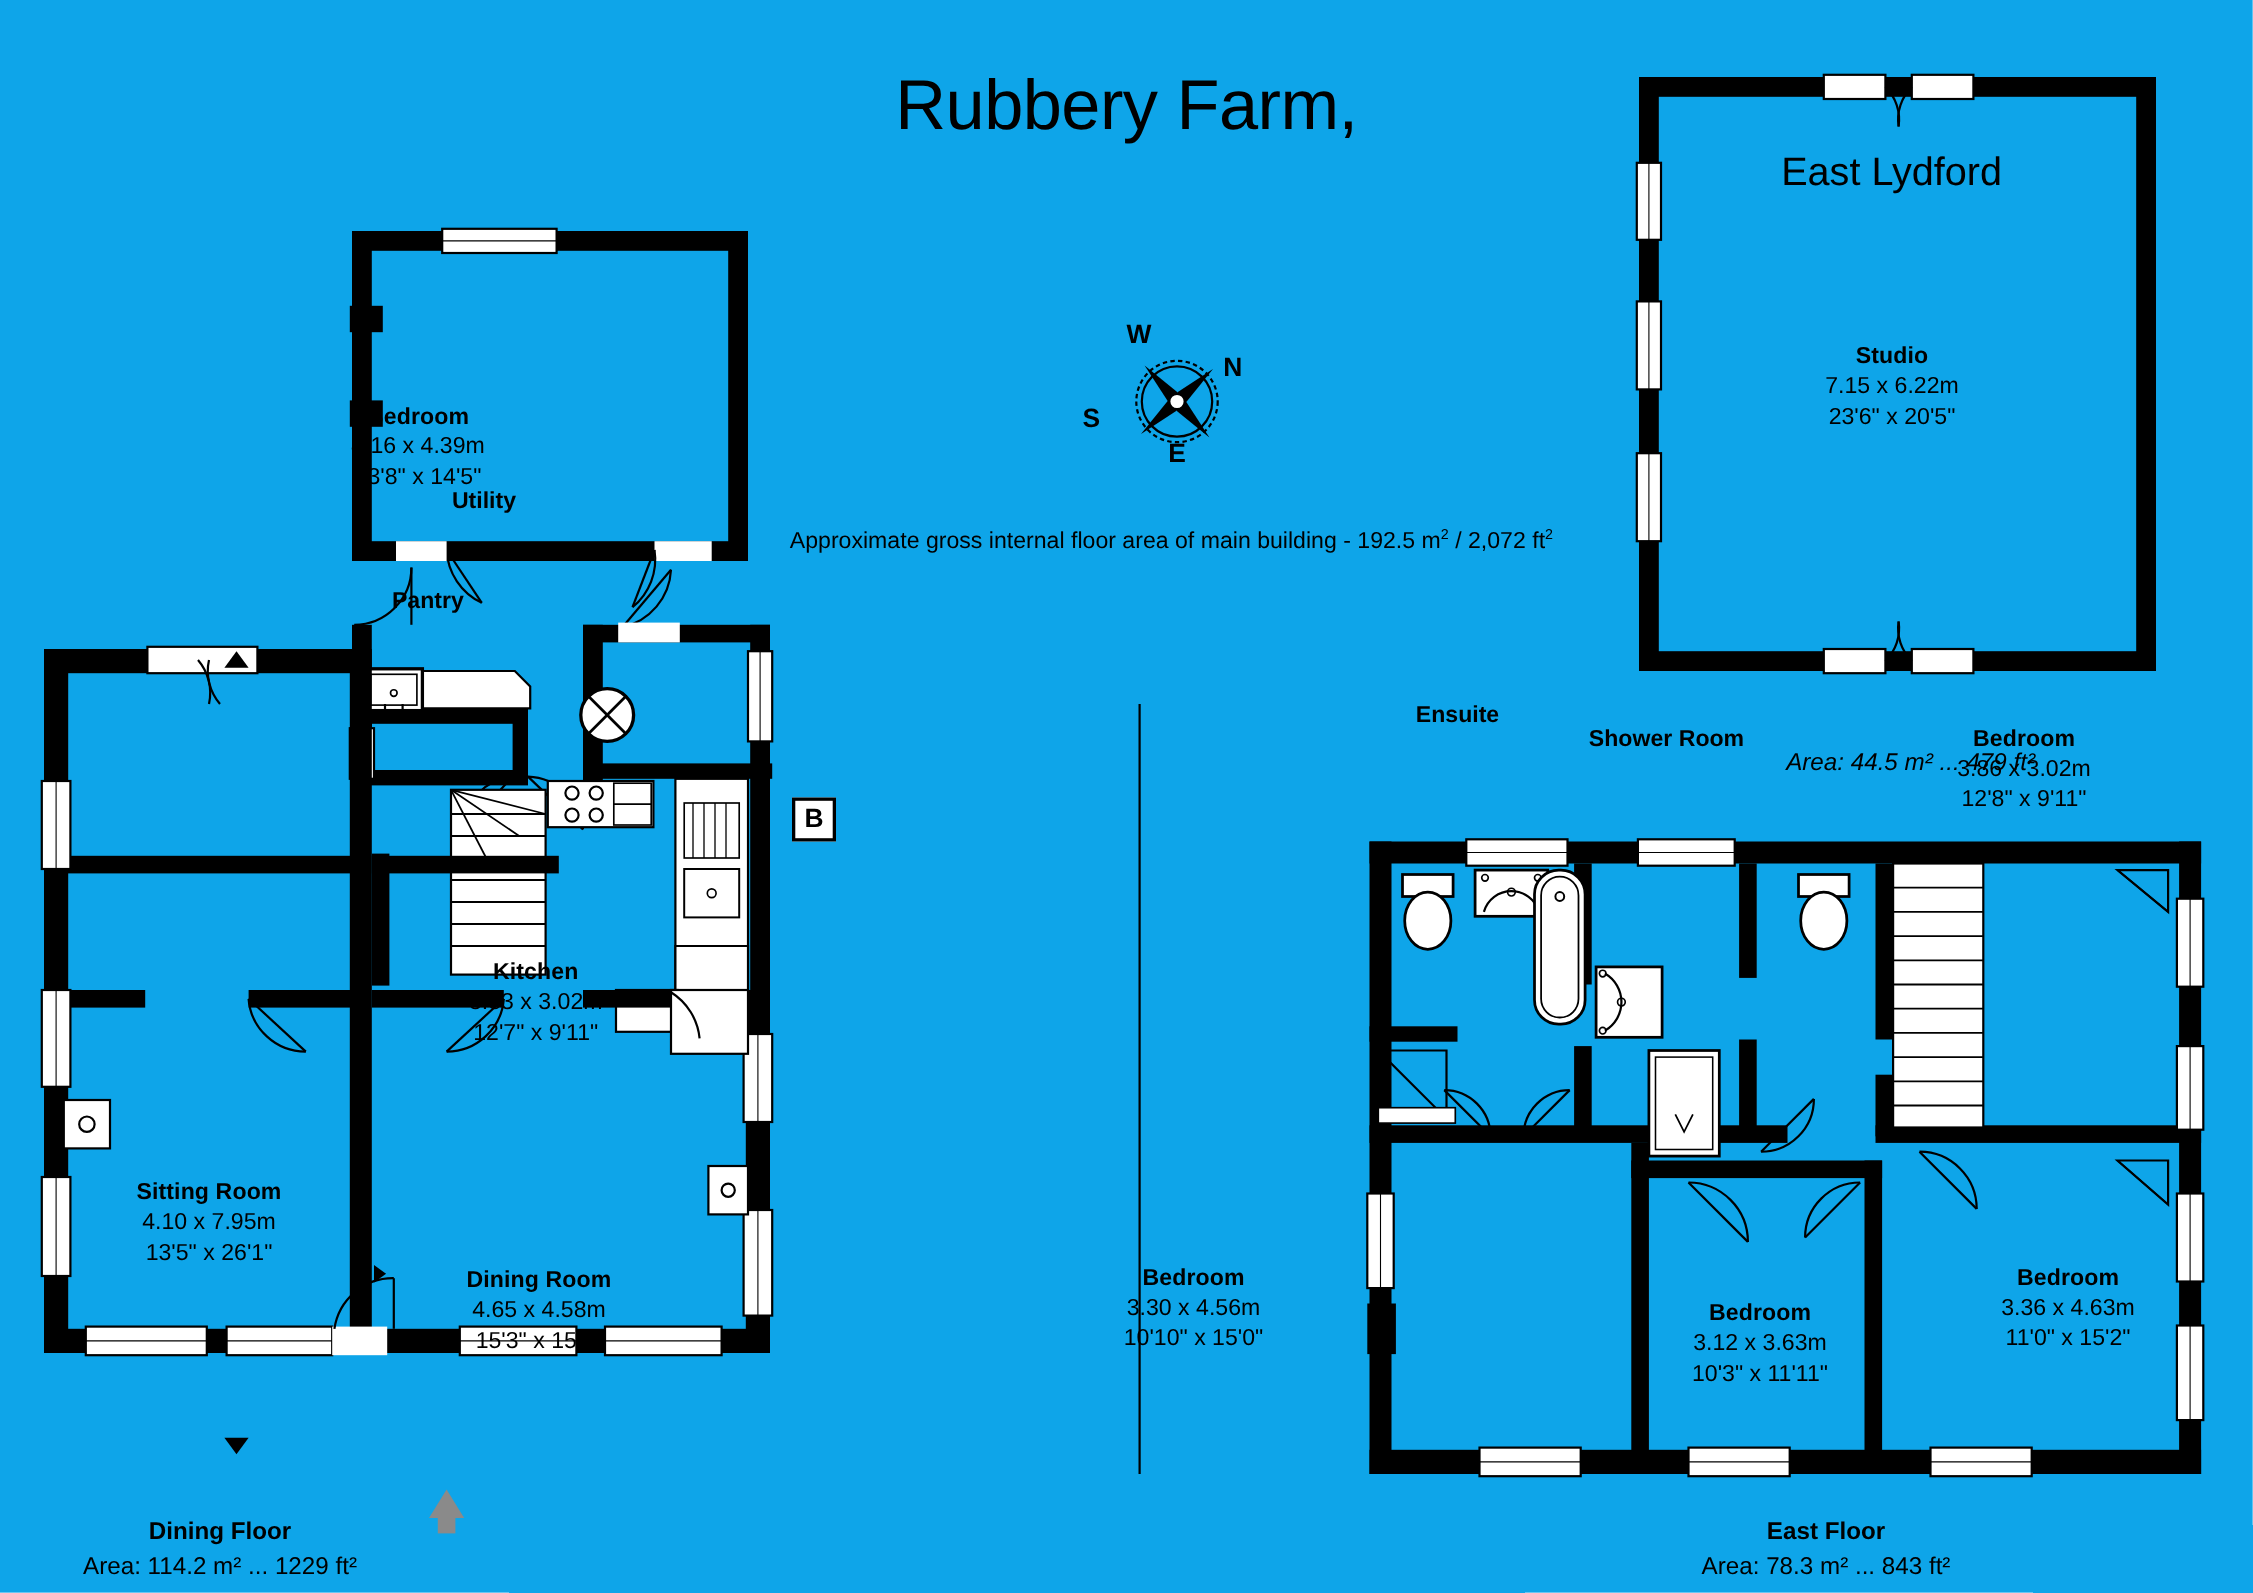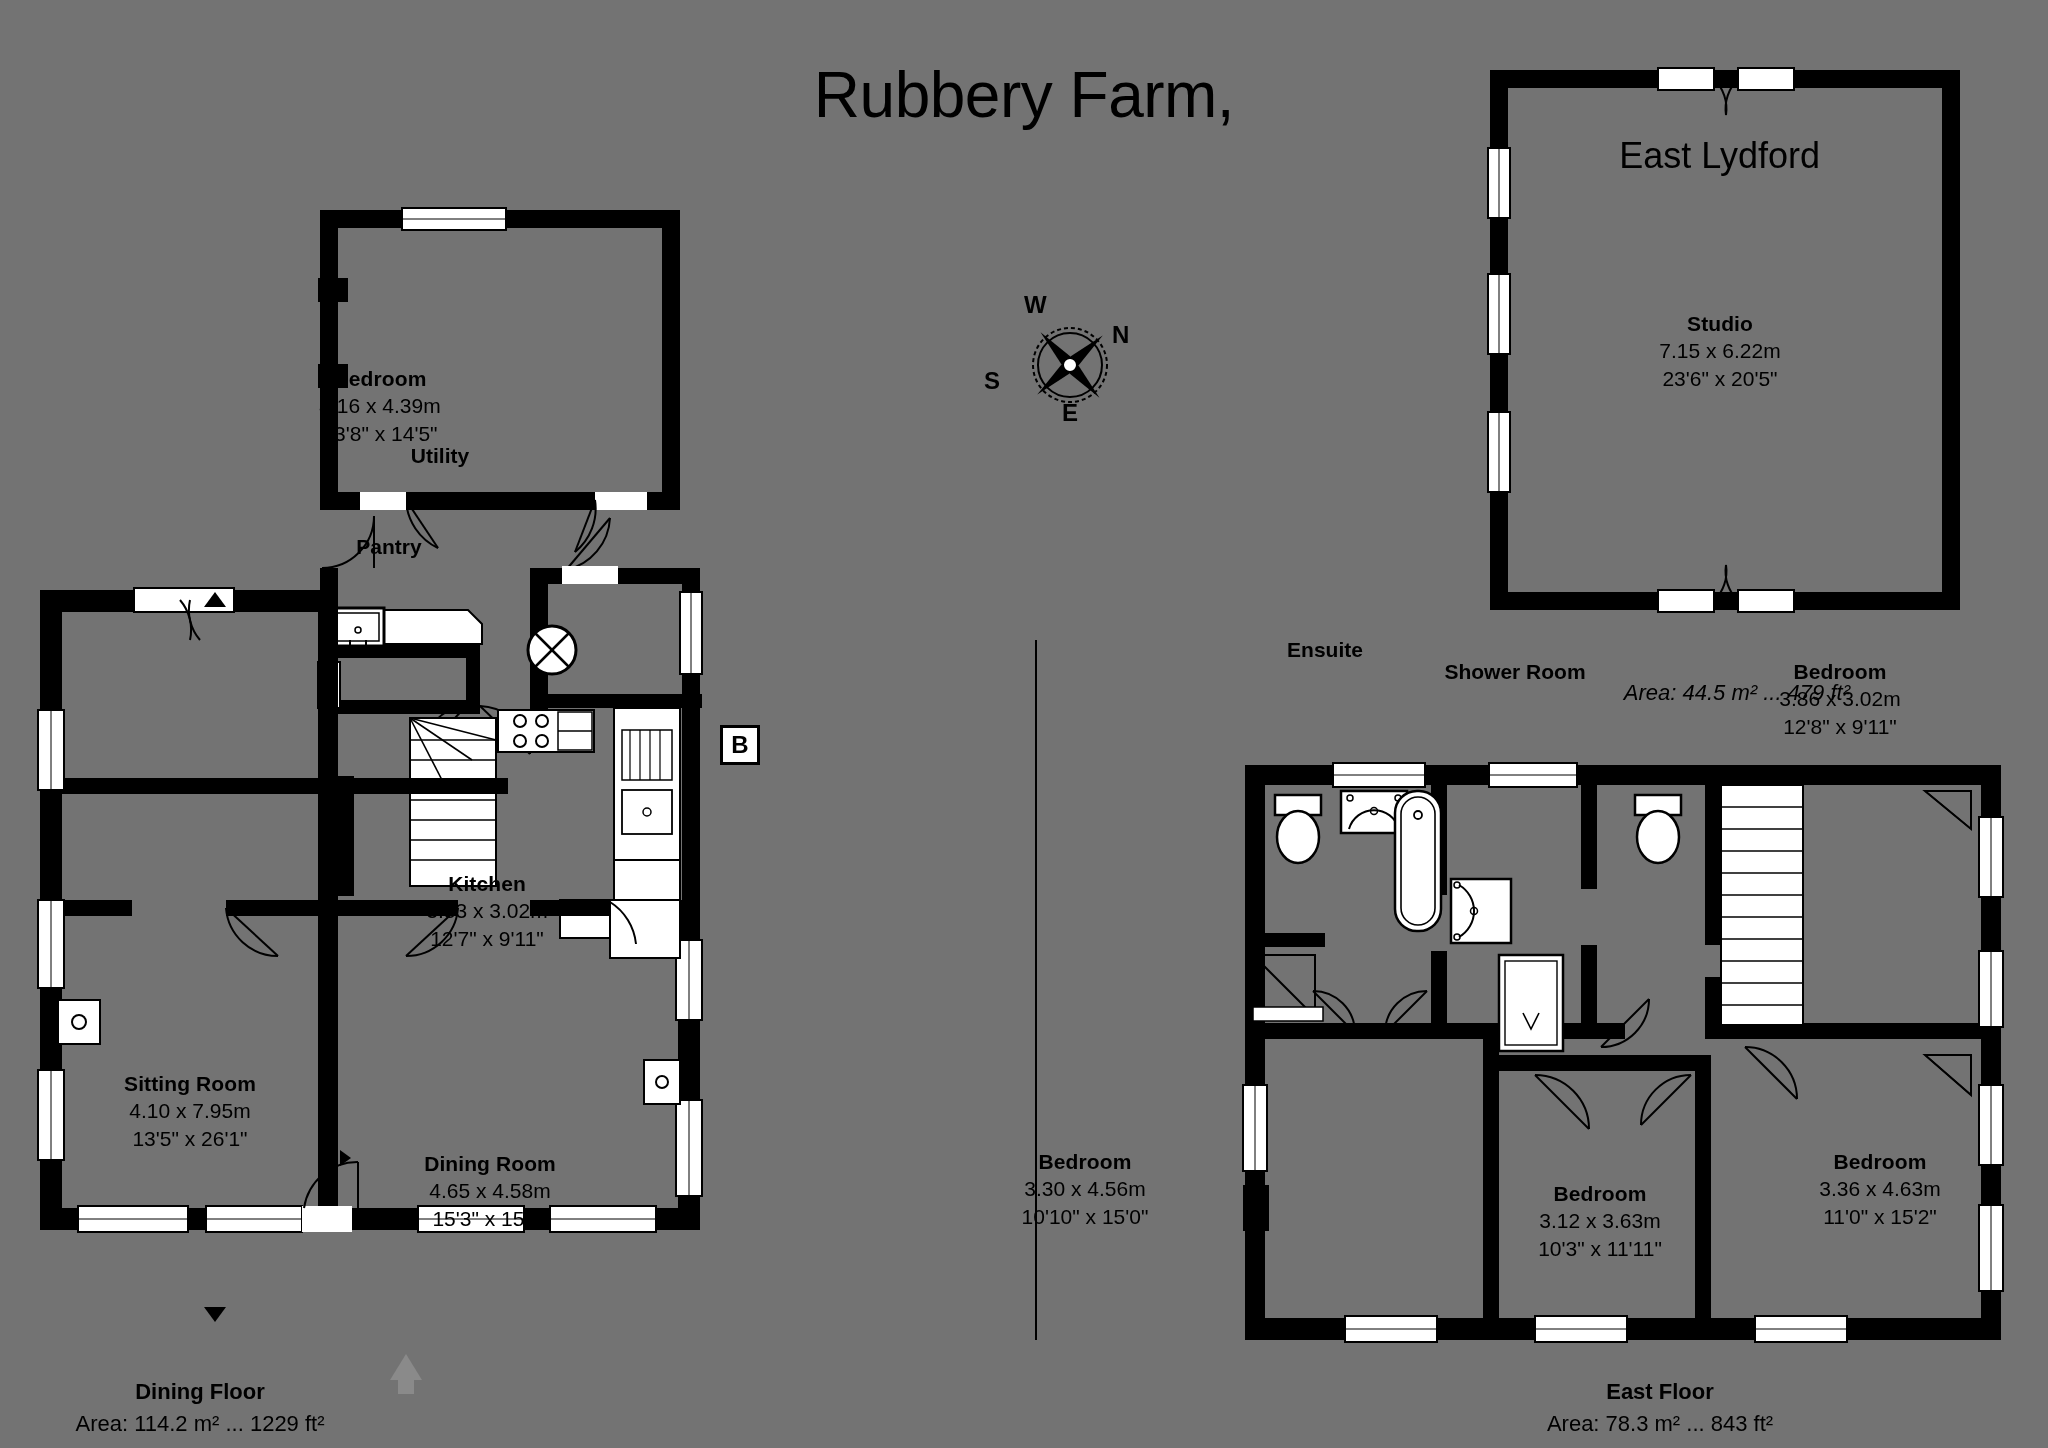--- a/index.html
+++ b/index.html
@@ -9,21 +9,21 @@
     background: #ffffff;
   }
   body {
     font-family: "Liberation Sans", sans-serif;
     color: #000000;
   }
   #page {
     position: relative;
     width: 2048px;
     height: 1448px;
-    background: #737373;
+    background: #0ea5e9;
     overflow: hidden;
   }
 
   
   .abs { position: absolute; }
 
   
   .roomlabel {
     position: absolute;
     text-align: center;
@@ -180,20 +180,23 @@
         <polygon points="104,60 66,66 60,60 66,54" fill="#000"></polygon>
       </g>
       <circle cx="60" cy="60" r="7" fill="#fff" stroke="#000" stroke-width="2"></circle>
     </svg>
     <span class="cl" style="left:14px; top:-14px;">W</span>
     <span class="cl" style="left:102px; top:16px;">N</span>
     <span class="cl" style="left:-26px; top:62px;">S</span>
     <span class="cl" style="left:52px; top:94px;">E</span>
   </div>
 
+  <div class="gia" style="left:718px; top:478px;">
+    <span>Approximate gross internal floor area of main building  -  192.5 m</span><sup>2</sup><span> /  2,072 ft</span><sup>2</sup>
+  </div>
 
   <div id="divider"></div>
 
   <div class="abs" style="left:1480px; top:60px; width:500px; height:560px;">
     <svg width="500" height="560" viewBox="0 0 500 560">
 
       <g>
 
         <rect x="10" y="10" width="18" height="540" fill="#000"></rect>
 

